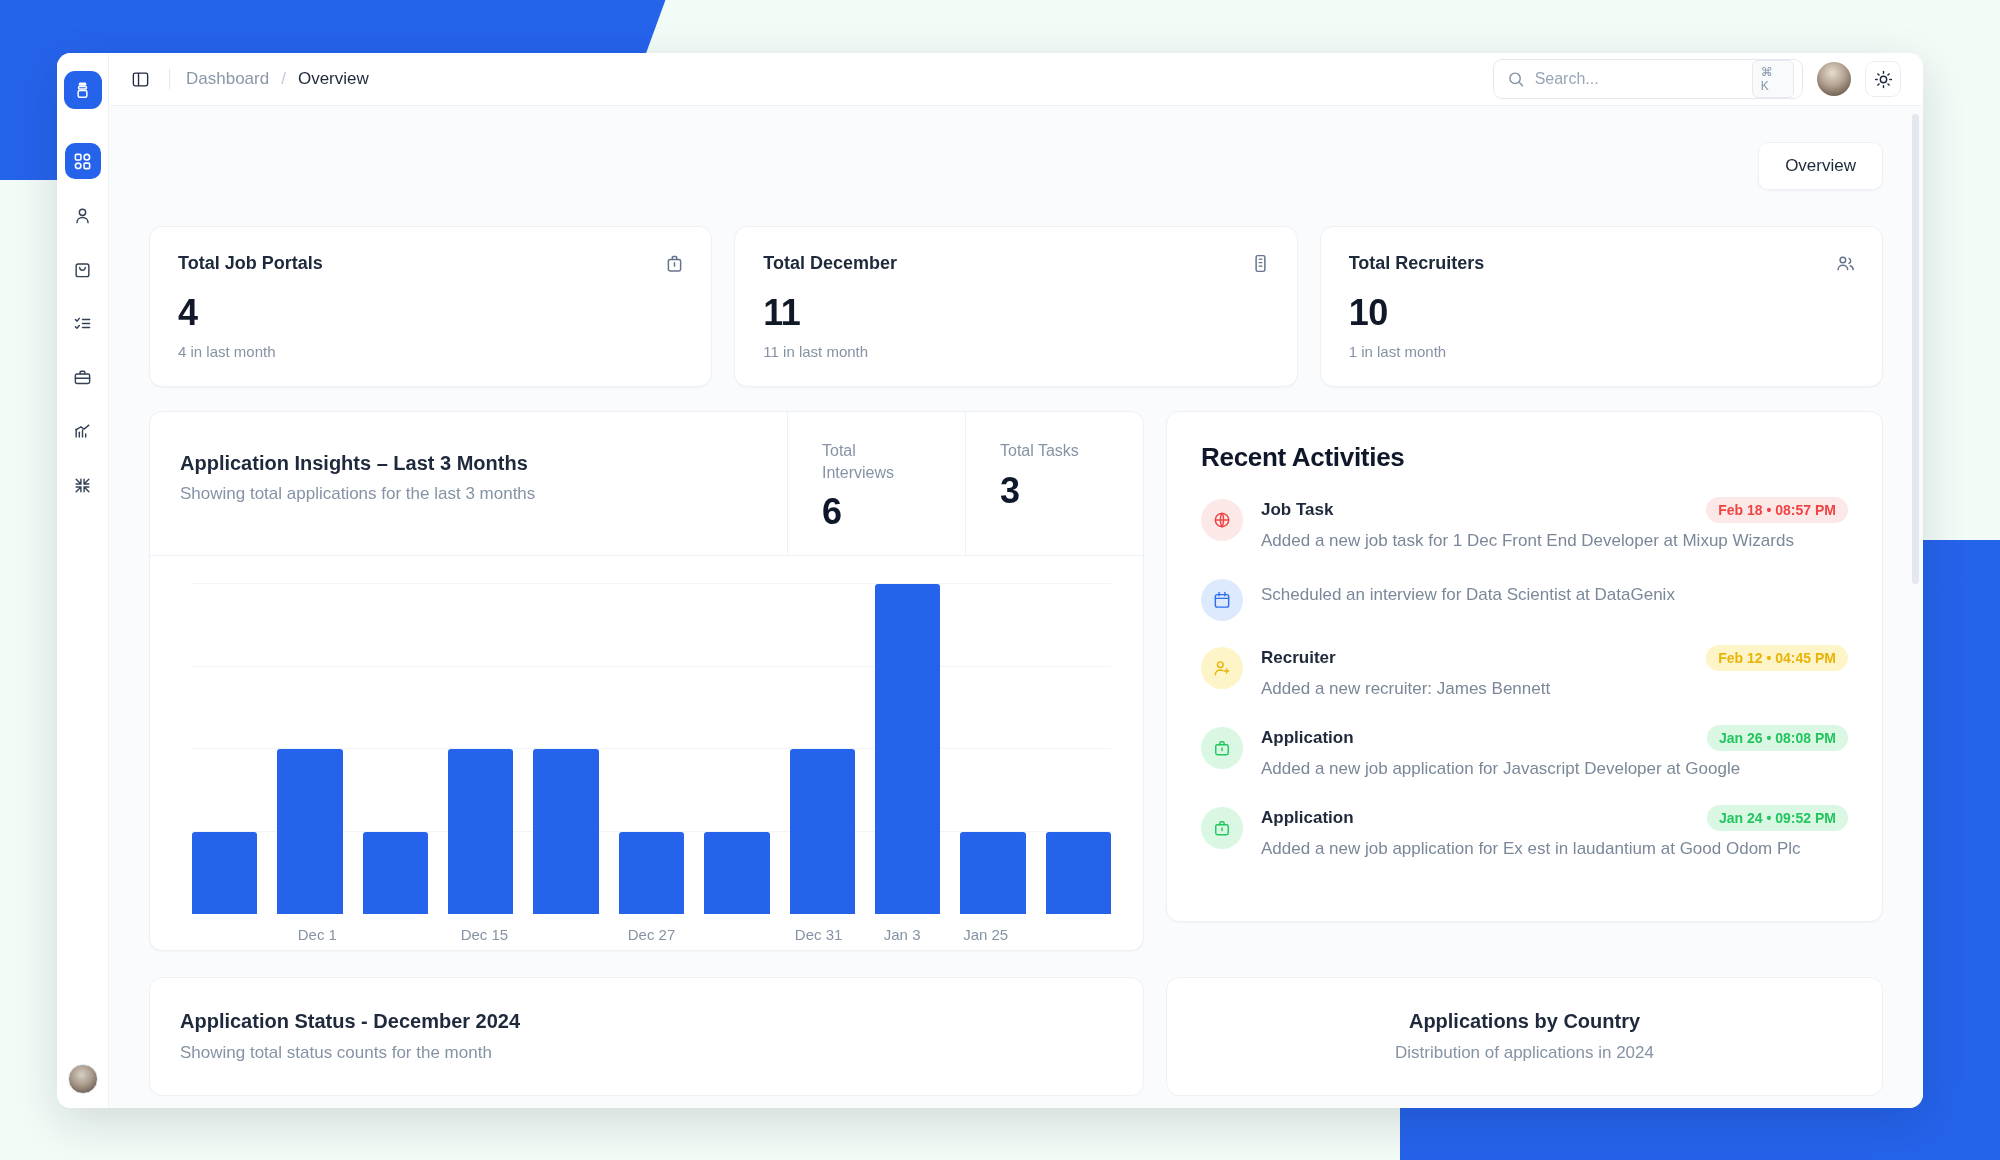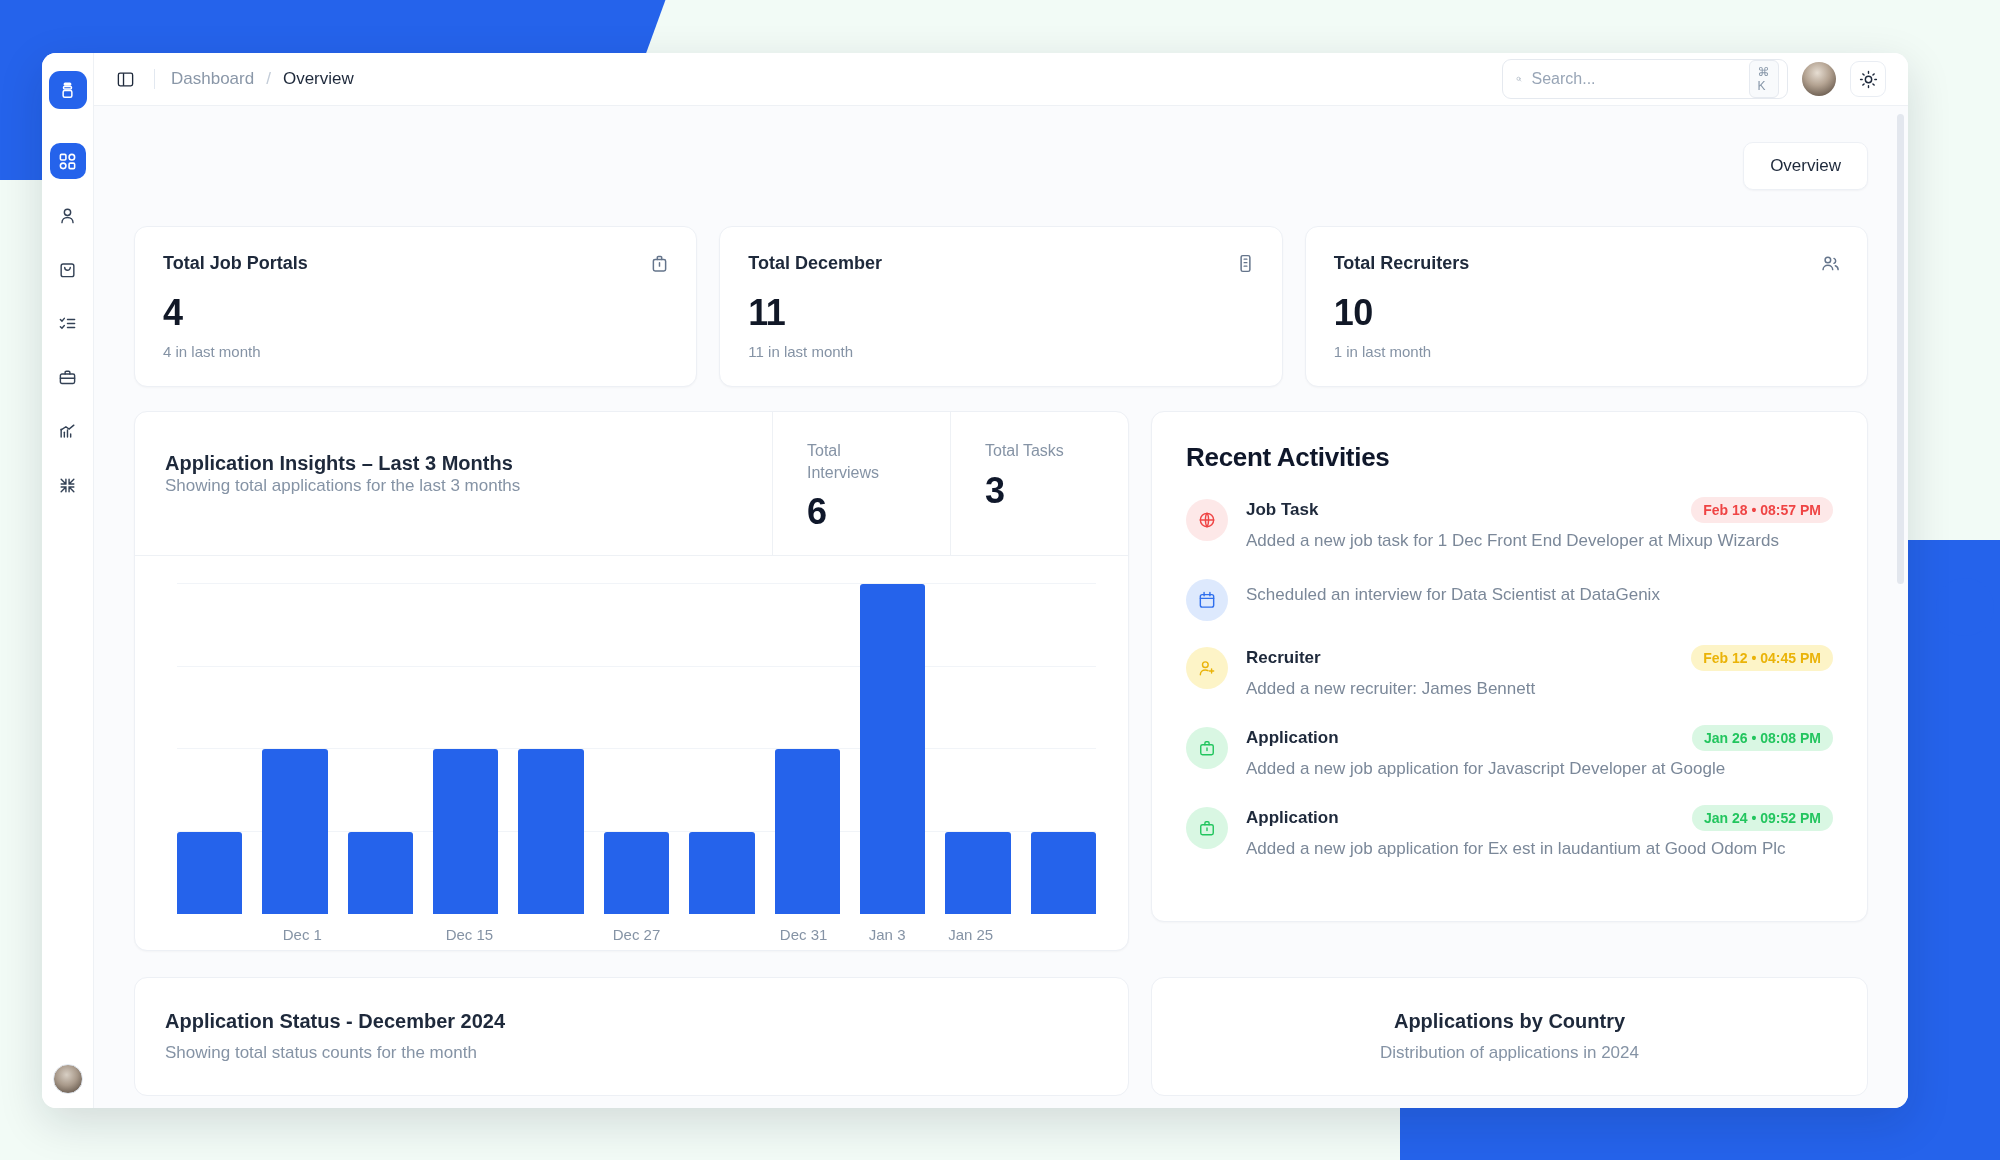--- a/index.html
+++ b/index.html
@@ -31,21 +31,21 @@
     border-top-left-radius: 120px;
   }
   .deco-circle {
     position: absolute; right: 6px; top: 578px;
     width: 58px; height: 58px; border-radius: 50%;
     background: #2563eb;
   }
 
   
   .app {
-    position: absolute; left: 42px; top: 53px;
+    position: absolute; left: 57px; top: 53px;
     width: 1866px; height: 1055px;
     background: #ffffff;
     border-radius: 14px;
     box-shadow: 0 14px 46px rgba(15,23,42,.14);
     overflow: hidden;
     display: flex;
   }
 
   
   .sidebar {
@@ -85,21 +85,21 @@
     background: #fff;
   }
   .panel-toggle { width: 26px; height: 26px; display: flex; align-items: center; justify-content: center; color: #1e293b; cursor: pointer; }
   .tb-divider { width: 1px; height: 20px; background: #e2e8f0; margin: 0 16px; }
   .crumbs { display: flex; align-items: center; gap: 12px; font-size: 17px; }
   .crumb-muted { color: #8a97a8; }
   .crumb-sep { color: #c3ccd8; font-size: 17px; }
   .crumb-cur { color: #1e293b; }
   .tb-right { margin-left: auto; display: flex; align-items: center; gap: 14px; }
   .search {
-    width: 286px; height: 40px; border: 1px solid #e5e9ef; border-radius: 9px;
+    width: 310px; height: 40px; border: 1px solid #e5e9ef; border-radius: 9px;
     display: flex; align-items: center; gap: 10px; padding: 0 8px 0 13px;
     background: #fff;
   }
   .search input {
     border: 0; outline: 0; flex: 1 1 auto; font-size: 16px;
     font-family: "Liberation Sans", sans-serif; color: #1e293b; background: transparent;
   }
   .search input::placeholder { color: #98a5b6; }
   .kbd {
     border: 1px solid #e6eaf0; border-radius: 6px; background: #f8fafc;
@@ -153,21 +153,21 @@
   .stat-sub { font-size: 15px; color: #8593a5; margin-top: 9px; }
 
   
   .row2 { display: flex; gap: 22px; margin-top: 24px; align-items: flex-start; }
   .card { background: #fff; border: 1px solid #edf0f5; border-radius: 13px; box-shadow: 0 1px 2px rgba(16,24,40,.03); }
 
   .chart-card { flex: 0 0 995px; }
   .chart-head { display: flex; border-bottom: 1px solid #eef1f5; }
   .chart-head-left { flex: 1 1 auto; padding: 40px 30px 34px 30px; }
   .chart-title { font-size: 20px; font-weight: 700; color: #1e293b; }
-  .chart-desc { font-size: 17px; color: #8593a5; margin-top: 1px; }
+  .chart-desc { font-size: 17px; color: #8593a5; margin-top: 9px; }
   .kpi {
     flex: 0 0 178px; border-left: 1px solid #eef1f5;
     padding: 28px 0 22px 34px;
   }
   .kpi-label { font-size: 16px; color: #8593a5; line-height: 1.35; max-width: 92px; }
   .kpi-val { font-size: 36px; font-weight: 700; color: #0f172a; margin-top: 8px; letter-spacing: -.5px; }
 
   .plot { position: relative; height: 330px; margin: 28px 32px 0 42px; }
   .grid-line { position: absolute; left: 0; right: 0; height: 1px; background: #f1f4f8; }
   .bars { position: absolute; left: 0; right: 0; bottom: 0; top: 0; display: flex; align-items: flex-end; gap: 20px; }

